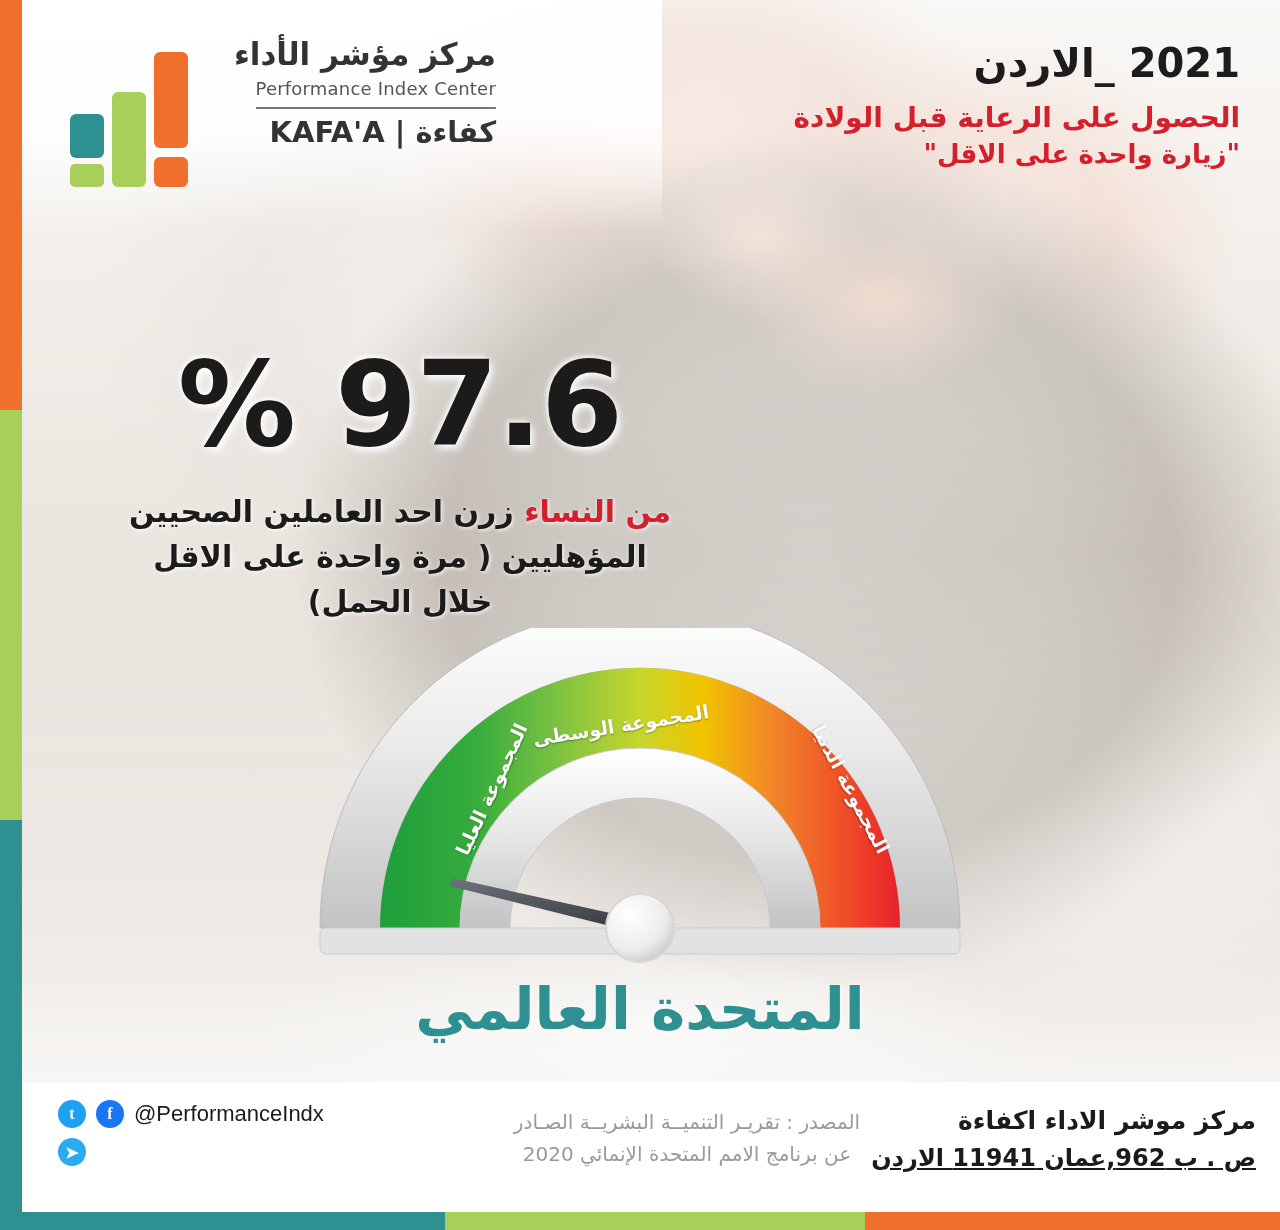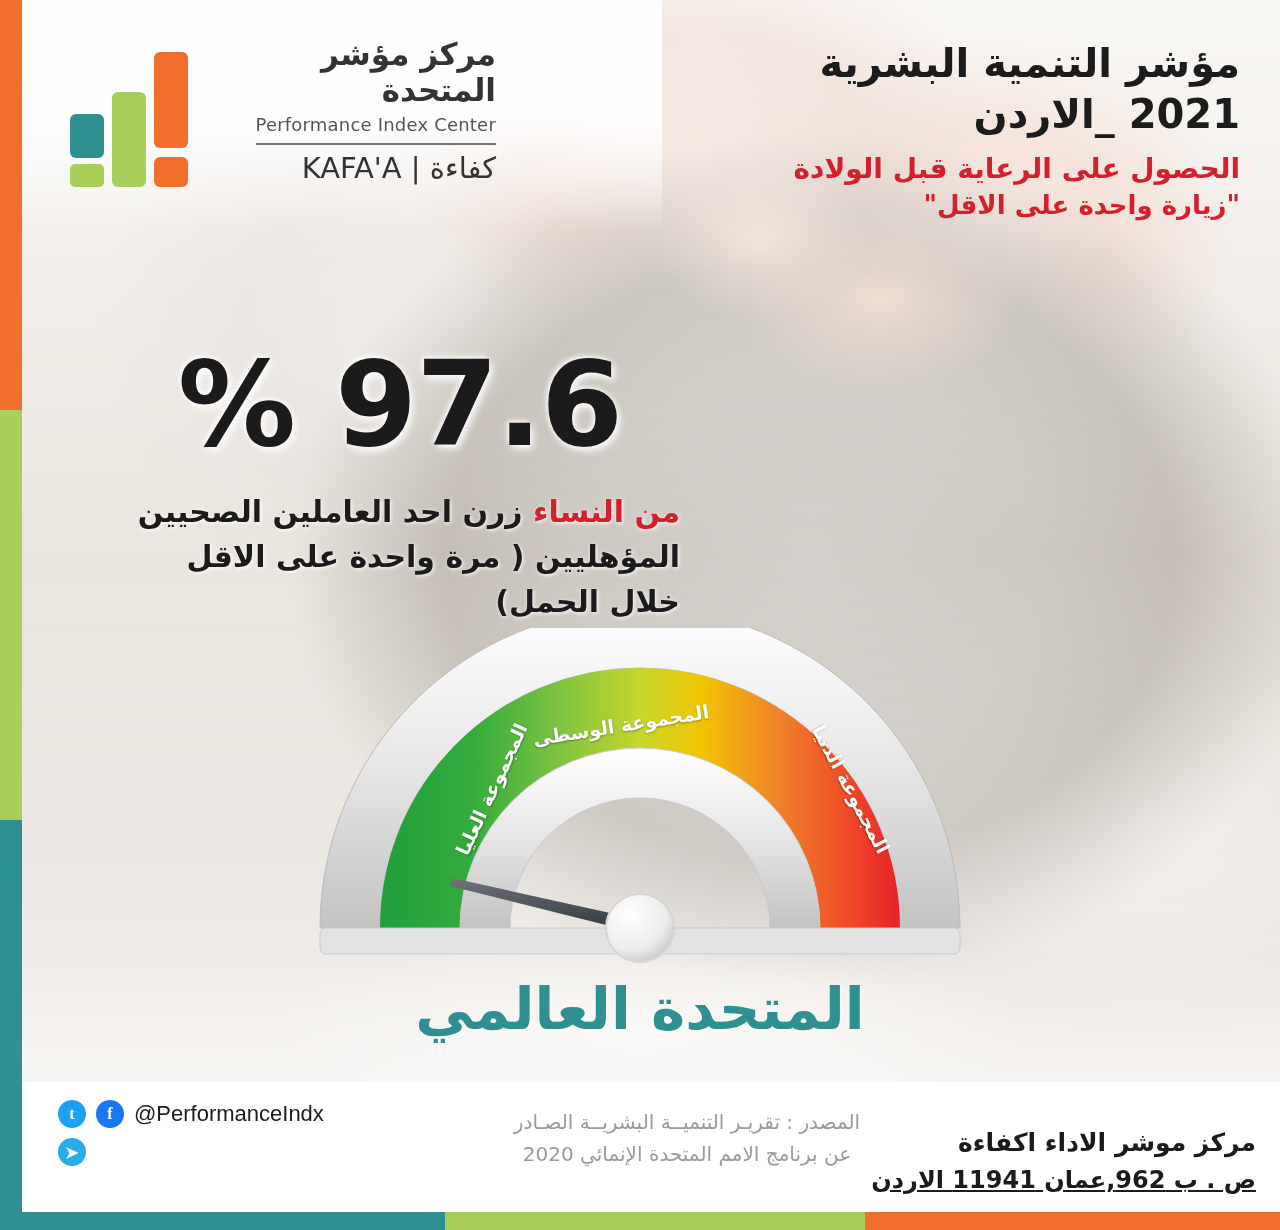--- a/index.html
+++ b/index.html
@@ -64,36 +64,36 @@
   .bar-a { position: absolute; left: 98px; top: 10px; width: 34px; height: 96px; background: #f06f2c; border-radius: 6px; }
   .bar-a-dot { position: absolute; left: 98px; top: 115px; width: 34px; height: 30px; background: #f06f2c; border-radius: 6px; }
   .bar-b { position: absolute; left: 56px; top: 50px; width: 34px; height: 95px; background: #a8cf5a; border-radius: 6px; }
   .bar-c { position: absolute; left: 14px; top: 72px; width: 34px; height: 44px; background: #2e9090; border-radius: 6px; }
   .bar-d { position: absolute; left: 14px; top: 122px; width: 34px; height: 23px; background: #a8cf5a; border-radius: 5px; }
 
   .logo-text { position: absolute; right: 0; top: 0; width: 300px; text-align: right; direction: rtl; }
   .logo-ar { font-size: 31px; font-weight: bold; color: #333; letter-spacing: .5px; }
   .logo-en { font-size: 18px; color: #555; margin-top: 6px; letter-spacing: .2px; direction: ltr; text-align: right; }
   .logo-rule { height: 2px; background: #777; margin: 8px 0 6px auto; width: 240px; }
-  .logo-kafaa { font-size: 29px; font-weight: normal; color: #333; direction: rtl; }
+  .logo-kafaa { font-size: 29px; font-weight: bold; color: #333; direction: rtl; }
 
   
   .title-block { position: absolute; right: 40px; top: 38px; width: 560px; text-align: right; direction: rtl; }
   .t-main { font-size: 40px; font-weight: bold; color: #1c1c1c; line-height: 1.28; }
   .t-sub { font-size: 28px; font-weight: bold; color: #d3202c; line-height: 1.35; margin-top: 10px; text-align: right; }
   .t-sub2 { font-size: 26px; font-weight: bold; color: #d3202c; line-height: 1.35; }
 
   
   .stat { position: absolute; left: 120px; top: 345px; width: 560px; text-align: center; }
   .stat-value {
     font-size: 118px; font-weight: bold; color: #1b1b1b; direction: rtl;
     letter-spacing: -1px; line-height: 1;
     text-shadow: 3px 4px 7px rgba(255,255,255,.95), -2px -2px 5px rgba(255,255,255,.9);
   }
-  .stat-desc { margin-top: 26px; direction: rtl; text-align: right; font-size: 30px; font-weight: bold; color: #1b1b1b; line-height: 1.5;
+  .stat-desc { margin-top: 26px; direction: rtl; text-align: center; font-size: 30px; font-weight: bold; color: #1b1b1b; line-height: 1.5;
     text-shadow: 1px 1px 4px rgba(255,255,255,.95); }
   .hl { color: #d3202c; }
 
   
   .gauge { position: absolute; left: 300px; top: 628px; width: 680px; height: 340px; }
   .gauge svg { display: block; }
   .gauge-label {
     position: absolute; font-size: 19px; font-weight: bold; color: #ffffff; direction: rtl; white-space: nowrap;
     text-shadow: 0 1px 2px rgba(0,0,0,.35);
   }
@@ -104,21 +104,21 @@
   
   .rank-caption {
     position: absolute; left: 0; top: 975px; width: 1280px; text-align: center;
     font-size: 58px; font-weight: bold; color: #2e9090; direction: rtl;
     text-shadow: 1px 2px 4px rgba(255,255,255,.9);
   }
 
   
   .footer { position: absolute; left: 22px; bottom: 18px; width: 1258px; height: 130px; background: #ffffff; }
   .footer-right { position: absolute; right: 24px; top: 20px; text-align: right; direction: rtl; }
-  .f-org { font-size: 25px; font-weight: bold; color: #1b1b1b; line-height: 1.5; margin-top: 22px; }
+  .f-org { font-size: 25px; font-weight: bold; color: #1b1b1b; line-height: 1.5; }
   .f-addr { font-size: 24px; font-weight: bold; color: #1b1b1b; line-height: 1.5; text-decoration: underline; }
 
   .footer-mid { position: absolute; left: 455px; top: 24px; width: 420px; text-align: center; direction: rtl; }
   .f-src { font-size: 20px; color: #9a9a9a; font-weight: normal; line-height: 1.6; }
 
   .footer-left { position: absolute; left: 36px; top: 18px; }
   .social-row { display: flex; align-items: center; gap: 10px; margin-bottom: 10px; }
   .sicon { width: 28px; height: 28px; border-radius: 50%; display: inline-flex; align-items: center; justify-content: center; color: #fff; font-size: 16px; font-weight: bold; font-family: "Liberation Serif", serif; }
   .tw { background: #1da1f2; }
   .fb { background: #1877f2; font-family: "Liberation Serif", serif; }
@@ -142,29 +142,28 @@
 
 <div class="logo">
   <div class="logo-mark">
     <div class="bar-a"></div>
     <div class="bar-a-dot"></div>
     <div class="bar-b"></div>
     <div class="bar-c"></div>
     <div class="bar-d"></div>
   </div>
   <div class="logo-text">
-    <div class="logo-ar">مركز مؤشر المتحدة</div>
+    <div class="logo-ar">مركز مؤشر الأداء</div>
     <div class="logo-en">Performance Index Center</div>
     <div class="logo-rule"></div>
     <div class="logo-kafaa">كفاءة | KAFA'A</div>
   </div>
 </div>
 
 <div class="title-block">
-  <div class="t-main">مؤشر التنمية البشرية</div>
   <div class="t-main">2021 _الاردن</div>
   <div class="t-sub">الحصول على الرعاية قبل الولادة</div>
   <div class="t-sub2">"زيارة واحدة على الاقل"</div>
 </div>
 
 <div class="stat">
   <div class="stat-value">97.6 %</div>
   <div class="stat-desc">
     <span class="hl">من النساء</span>
     <span>زرن احد العاملين الصحيين</span>

